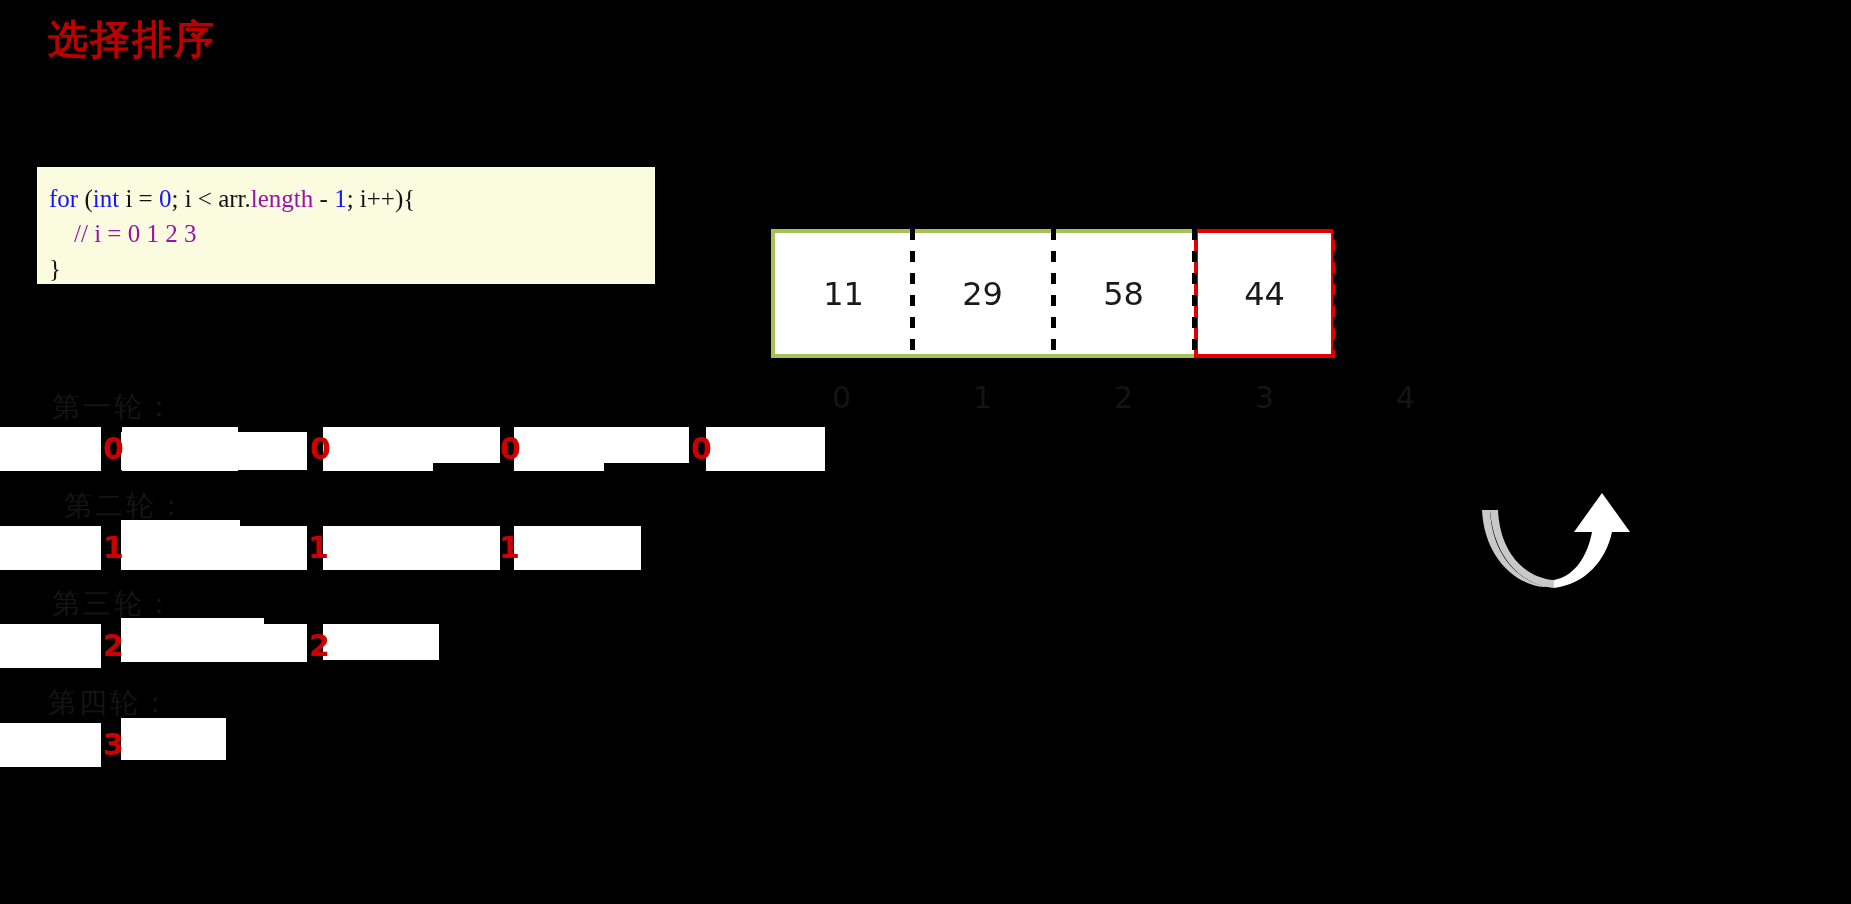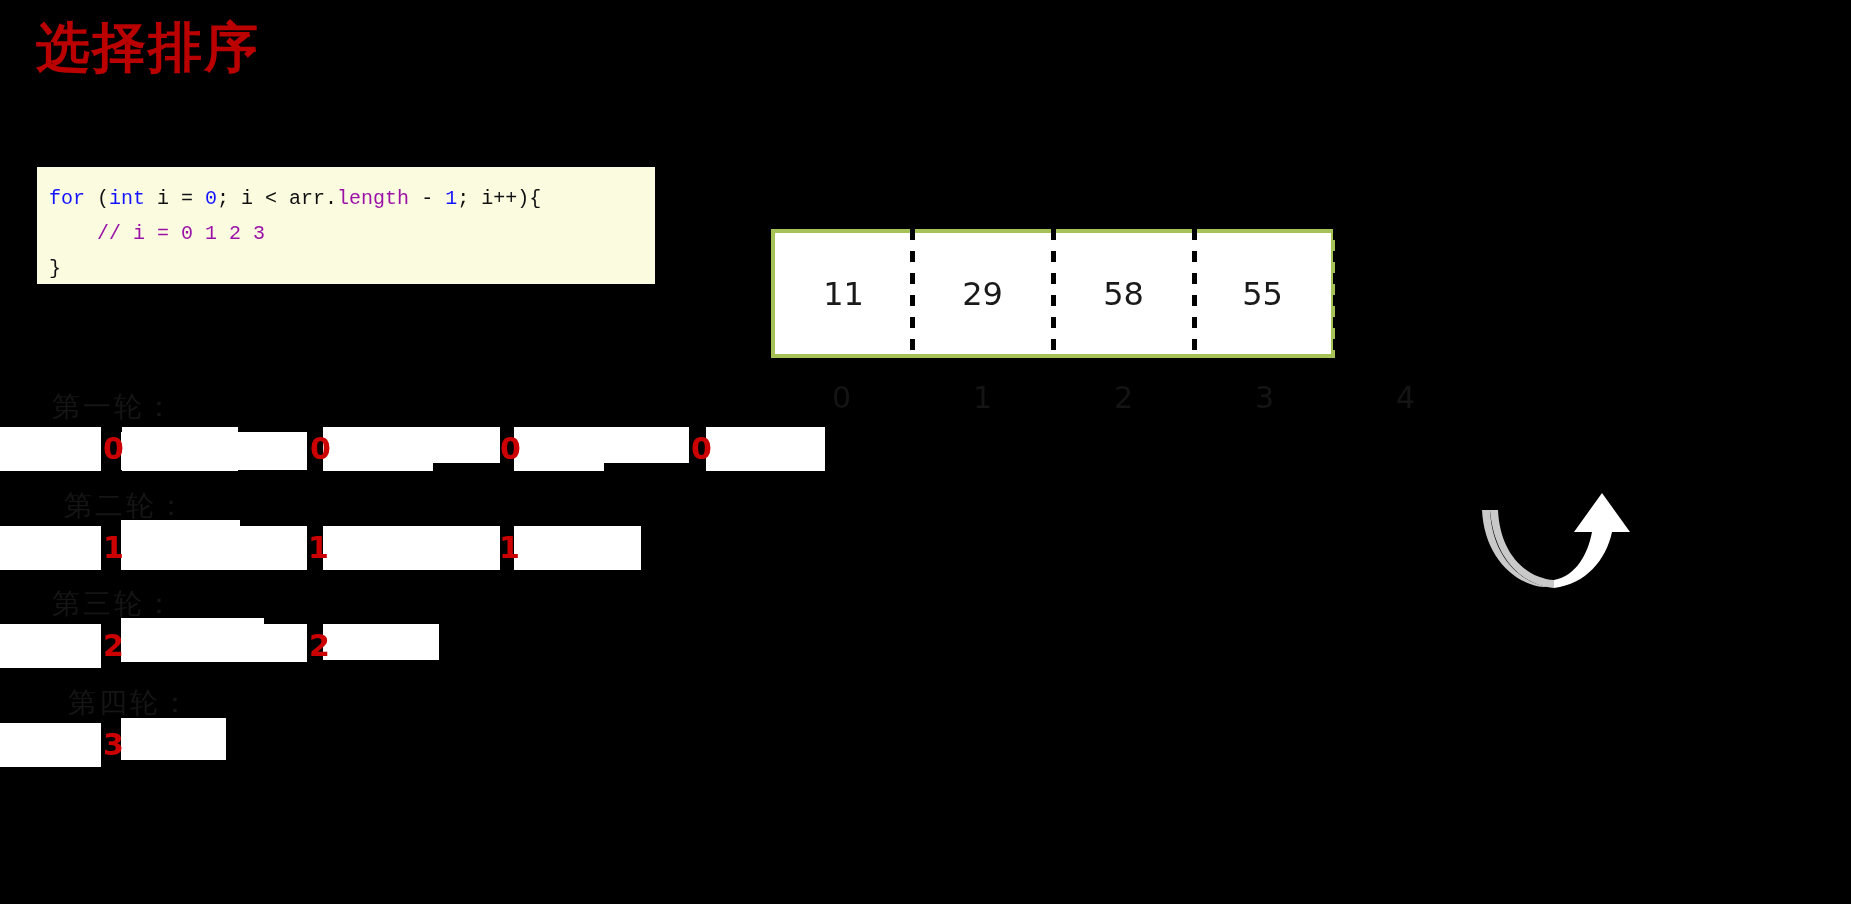--- a/index.html
+++ b/index.html
@@ -12,42 +12,42 @@
     height: 904px;
     position: relative;
     overflow: hidden;
     font-family: "Liberation Sans", "DejaVu Sans", sans-serif;
     background: #000000;
   }
 
   
   #slide-title {
     position: absolute;
-    left: 36px;
+    left: 48px;
     top: 12px;
     font-family: "Liberation Serif", "DejaVu Serif", serif;
-    font-size: 54px;
+    font-size: 40px;
     font-weight: 700;
     color: #bb0000;
     letter-spacing: 2px;
     white-space: nowrap;
   }
 
   
   #code-block {
     position: absolute;
     left: 37px;
     top: 167px;
     width: 618px;
     height: 117px;
     background: #fbfbe0;
     box-sizing: border-box;
     padding: 14px 0 0 12px;
-    font-family: Liberation Mono, monospace;
-    font-size: 20px;
+    font-family: Liberation Serif, serif;
+    font-size: 25px;
     line-height: 35px;
     color: #111111;
     white-space: pre;
     overflow: hidden;
   }
   .tok-kw      { color: #1414ff; }
   .tok-num     { color: #1414ff; }
   .tok-prop    { color: #9c12a8; }
   .tok-comment { color: #9c12a8; }
   .tok-plain   { color: #111111; }
@@ -149,22 +149,22 @@
 <div id="array-row">
     <div class="array-cell cell-olive" style="border-color: rgb(166, 194, 87); border-right-width: 0px;">
       <span>11</span>
     </div>
     <div class="array-cell cell-olive" style="border-color: rgb(166, 194, 87); border-left-width: 0px; border-right-width: 0px;">
       <span>29</span>
     </div>
     <div class="array-cell cell-olive" style="border-color: rgb(166, 194, 87); border-left-width: 0px; border-right-width: 0px;">
       <span>58</span>
     </div>
-    <div class="array-cell cell-olive" style="border-color: rgb(166, 194, 87); border-left-width: 0px;">
-      <span>55</span>
+    <div class="array-cell cell-red" style="border-color: rgb(224, 0, 0); border-left-width: 4px; border-right-width: 4px;">
+      <span>44</span>
     </div>
     <div class="sep" style="left: 139px;"></div>
     <div class="sep" style="left: 280px;"></div>
     <div class="sep" style="left: 421px;"></div>
     <div class="sep" style="left: 562px;"></div>
   </div>
 <div id="index-row">
     <div class="index-label">0</div>
     <div class="index-label">1</div>
     <div class="index-label">2</div>
@@ -204,17 +204,17 @@
     <div class="red-digit" style="left: 103px; top: 533px;">1</div>
     <div class="red-digit" style="left: 308px; top: 533px;">1</div>
     <div class="red-digit" style="left: 499px; top: 533px;">1</div>
     <div class="round-label" style="left: 52px; top: 585px;">第三轮：</div>
     <div class="redact" style="left: 0px; top: 624px; width: 101px; height: 44px;"></div>
     <div class="redact" style="left: 121px; top: 618px; width: 143px; height: 26px;"></div>
     <div class="redact" style="left: 121px; top: 624px; width: 186px; height: 38px;"></div>
     <div class="redact" style="left: 323px; top: 624px; width: 116px; height: 36px;"></div>
     <div class="red-digit" style="left: 103px; top: 631px;">2</div>
     <div class="red-digit" style="left: 309px; top: 631px;">2</div>
-    <div class="round-label" style="left: 68px; top: 684px;">第四轮：</div>
+    <div class="round-label" style="left: 48px; top: 684px;">第四轮：</div>
     <div class="redact" style="left: 0px; top: 723px; width: 101px; height: 44px;"></div>
     <div class="redact" style="left: 121px; top: 718px; width: 105px; height: 42px;"></div>
     <div class="red-digit" style="left: 103px; top: 730px;">3</div>
   </div>
 
 </body></html>

